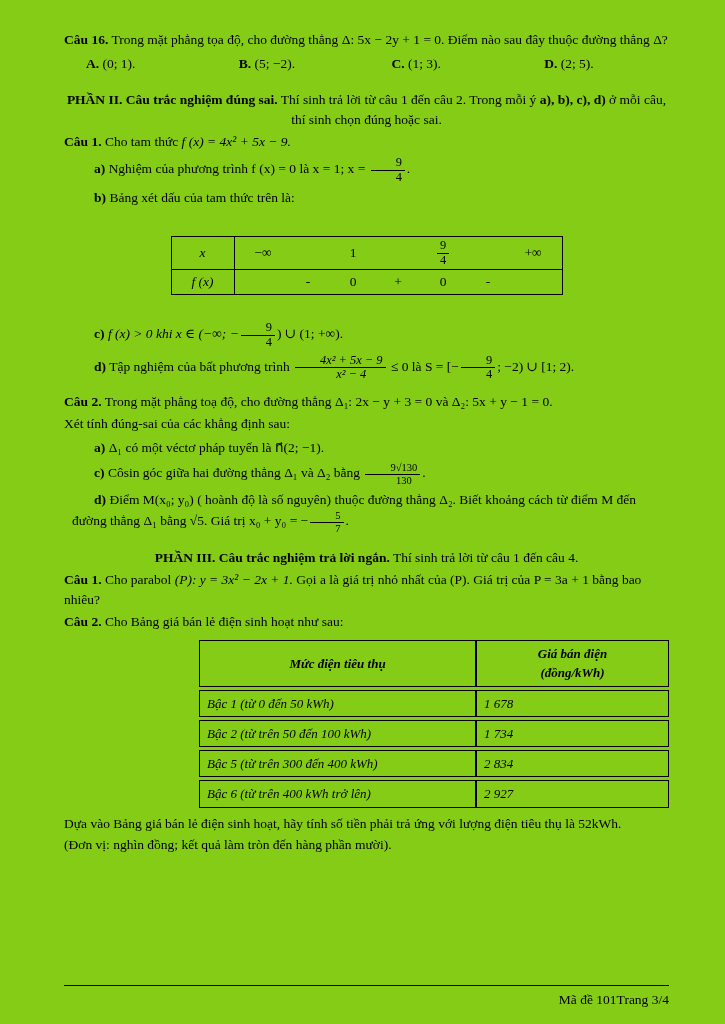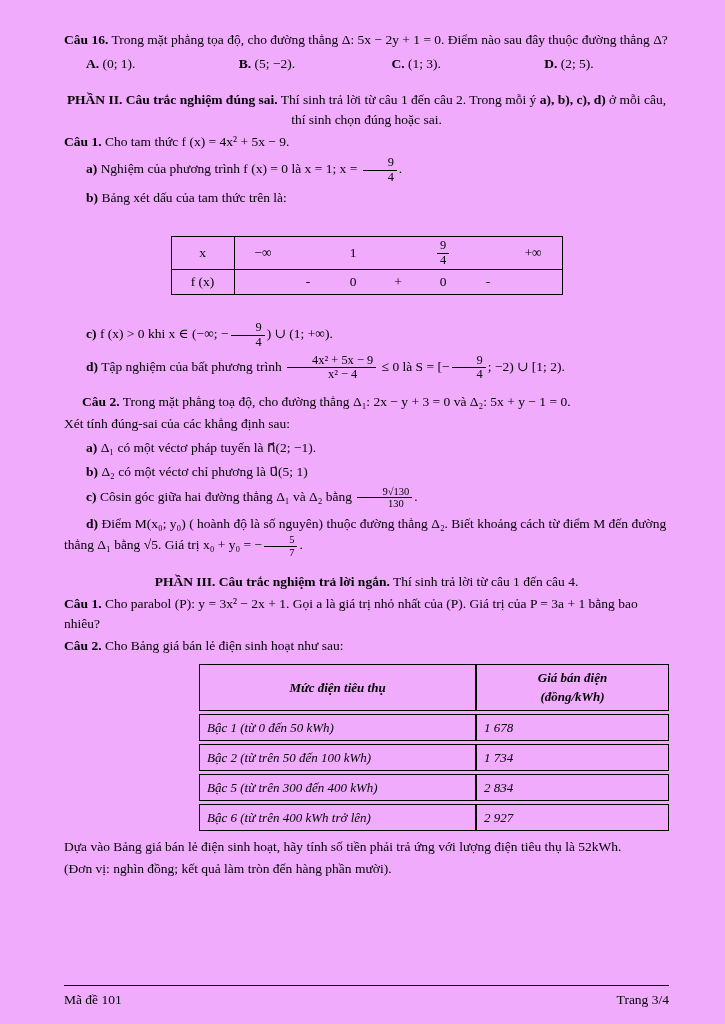--- a/index.html
+++ b/index.html
@@ -1,30 +1,30 @@
 <!DOCTYPE html>
 <html><head>
 <meta charset="utf-8">
 <style>
   html,body{margin:0;padding:0;background:#ffffff;}
   .page{
     width:725px;height:1024px;box-sizing:border-box;
-    background:#f0abfc;color:#000;
+    background:#84cc16;color:#000;
     font-family:"Liberation Serif","DejaVu Serif","DejaVu Sans",serif;
     font-size:13.5px;line-height:1.48;
     padding:30px 56px 14px 64px;
     display:flex;flex-direction:column;
     overflow:hidden;
   }
   p{margin:0 0 2px 0;}
   .sect{margin-top:12px;text-align:center;}
-  .gap-top{margin-top:8px;margin-left:18px;}
+  .gap-top{margin-top:8px;}
   b{font-weight:bold;}
-  .it{}
-  .item{text-indent:22px;margin:2px 0;}
+  .it{font-style:italic;}
+  .item{text-indent:22px;margin:2px 8px;}
   .opts{display:flex;padding-left:22px;margin:2px 0 4px 0;gap:28px;}
   .opt{width:157px;}
   
   .frac{display:inline-block;vertical-align:middle;text-align:center;line-height:1.1;font-size:0.92em;margin:0 2px;}
   .frac .num{display:block;border-bottom:1px solid #000;padding:0 3px;}
   .frac .den{display:block;padding:0 3px;}
   .frac.small{font-size:0.78em;}
   
   .sign-table{border-collapse:collapse;margin:26px auto 24px auto;}
   .sign-table td{border:1px solid #000;padding:2px 6px;vertical-align:middle;}
@@ -33,21 +33,21 @@
   .sgrid span{display:block;}
   .xrow{min-height:38px;}
   .frow{min-height:20px;margin-left:21px;}
   
   .price-table{border-collapse:separate;border-spacing:0 3px;margin:3px 0 3px 135px;font-size:13px;font-style:italic;}
   .price-table th,.price-table td{border:1px solid #000;padding:3px 7px;text-align:left;vertical-align:middle;}
   .price-table th{font-weight:bold;text-align:center;}
   .tier-col{width:208px;}
   .price-col{width:140px;}
   
-  .footer{margin-top:auto;border-top:1px solid #000;display:flex;justify-content:space-between;padding-top:4px;}
+  .footer{margin-top:auto;border-top:1px solid #000;display:flex;justify-content:flex-end;padding-top:4px;}
 </style>
 </head>
 <body>
 
 <div class="page">
 
   <p><b>Câu 16.</b> <span>Trong mặt phẳng tọa độ, cho đường thẳng Δ: 5x − 2y + 1 = 0. Điểm nào sau đây thuộc đường thẳng Δ?</span></p>
   <div class="opts">
     <span class="opt"><b>A.</b> <span>(0; 1).</span></span>
     <span class="opt"><b>B.</b> <span>(5; −2).</span></span>
@@ -100,21 +100,20 @@
     </table>
 
   <p class="item"><b>c)</b> <span class="it">f (x) &gt; 0 khi x ∈ (−∞; −</span><span class="frac"><span class="num">9</span><span class="den">4</span></span><span>) ∪ (1; +∞).</span></p>
 
   <p class="item"><b>d)</b> <span>Tập nghiệm của bất phương trình</span> <span class="frac it"><span class="num">4x² + 5x − 9</span><span class="den">x² − 4</span></span> <span>≤ 0 là S = [−</span><span class="frac"><span class="num">9</span><span class="den">4</span></span><span>; −2) ∪ [1; 2).</span></p>
 
   <p class="gap-top"><b>Câu 2.</b> <span>Trong mặt phẳng toạ độ, cho đường thẳng Δ₁: 2x − y + 3 = 0 và Δ₂: 5x + y − 1 = 0.</span></p>
   <p><span>Xét tính đúng-sai của các khẳng định sau:</span></p>
 
   <p class="item"><b>a)</b> <span>Δ₁ có một véctơ pháp tuyến là n⃗(2; −1).</span></p>
-  <p class="item"><b>b)</b> <span>Δ₂ có một véctơ chỉ phương là u⃗(5; 1)</span></p>
   <p class="item"><b>c)</b> <span>Côsin góc giữa hai đường thẳng Δ₁ và Δ₂ bằng</span> <span class="frac small"><span class="num">9√130</span><span class="den">130</span></span><span>.</span></p>
   <p class="item"><b>d)</b> <span>Điểm M(x₀; y₀) ( hoành độ là số nguyên) thuộc đường thẳng Δ₂. Biết khoảng cách từ điểm M đến đường thẳng Δ₁ bằng √5. Giá trị x₀ + y₀ = −</span><span class="frac small"><span class="num">5</span><span class="den">7</span></span><span>.</span></p>
 
   <p class="sect"><b>PHẦN III. Câu trắc nghiệm trả lời ngắn.</b> <span>Thí sinh trả lời từ câu 1 đến câu 4.</span></p>
 
   <p><b>Câu 1.</b> <span>Cho parabol</span> <span class="it">(P): y = 3x² − 2x + 1.</span> <span>Gọi a là giá trị nhỏ nhất của (P). Giá trị của P = 3a + 1 bằng bao nhiêu?</span></p>
 
   <p><b>Câu 2.</b> <span>Cho Bảng giá bán lẻ điện sinh hoạt như sau:</span></p>
 
   <table class="price-table">

